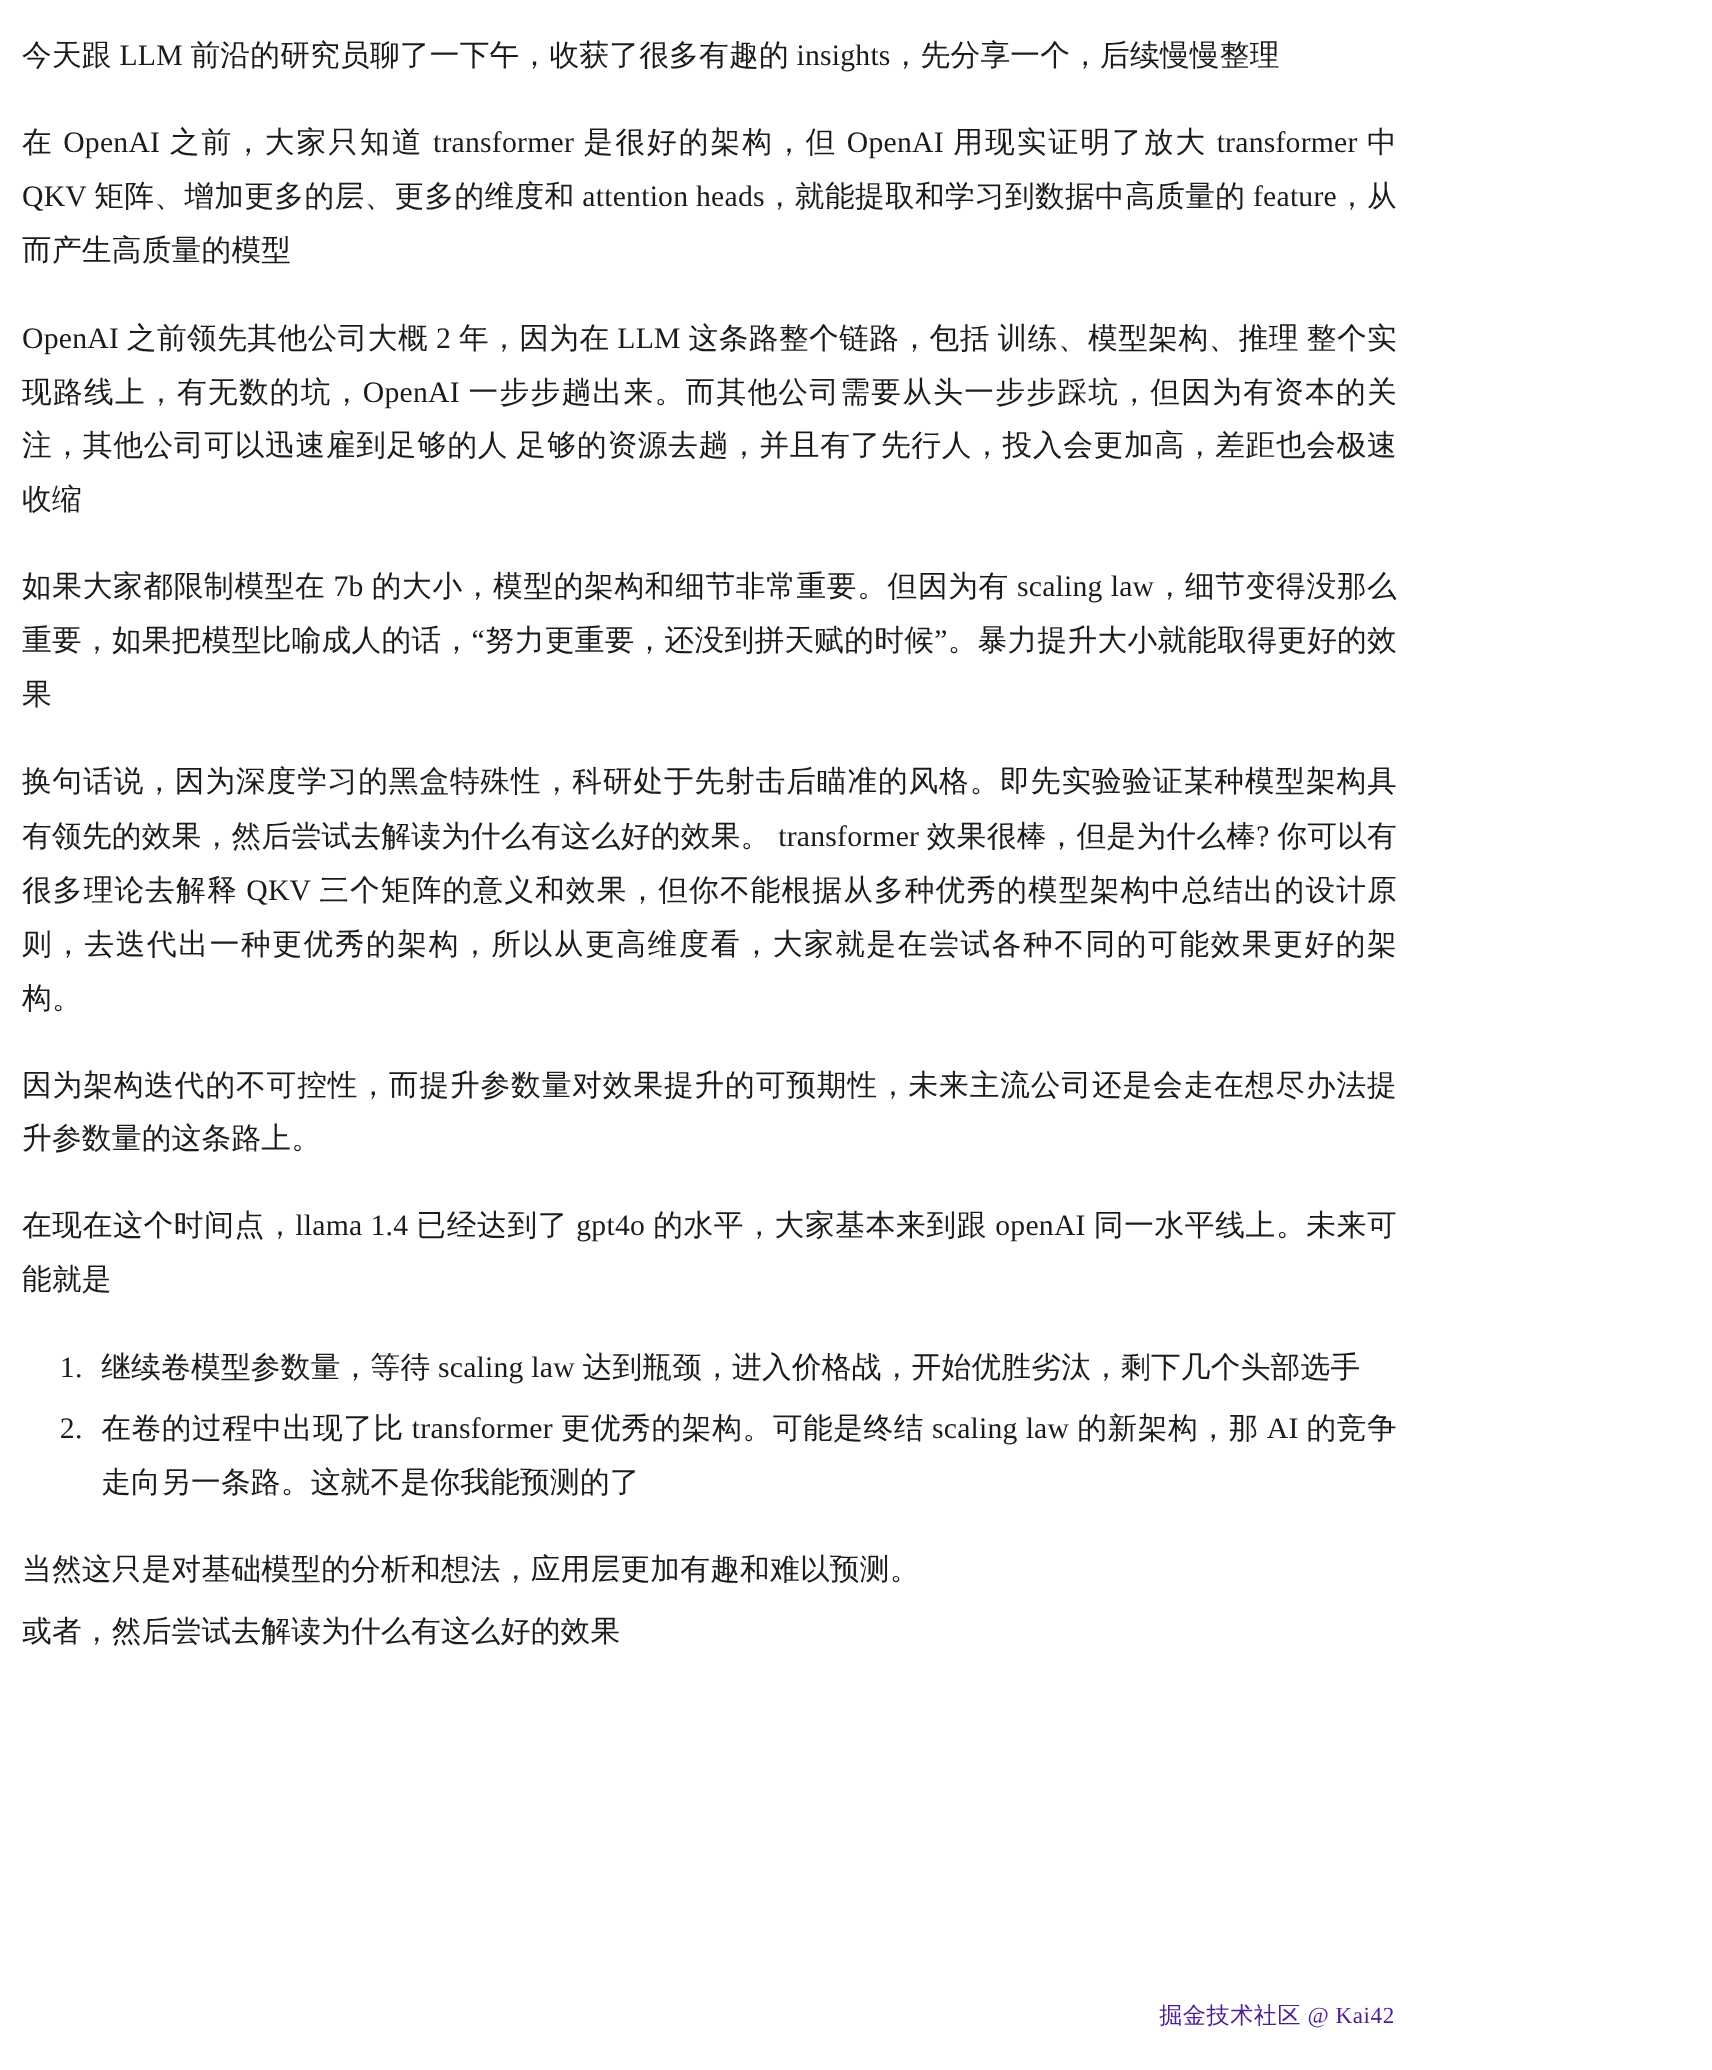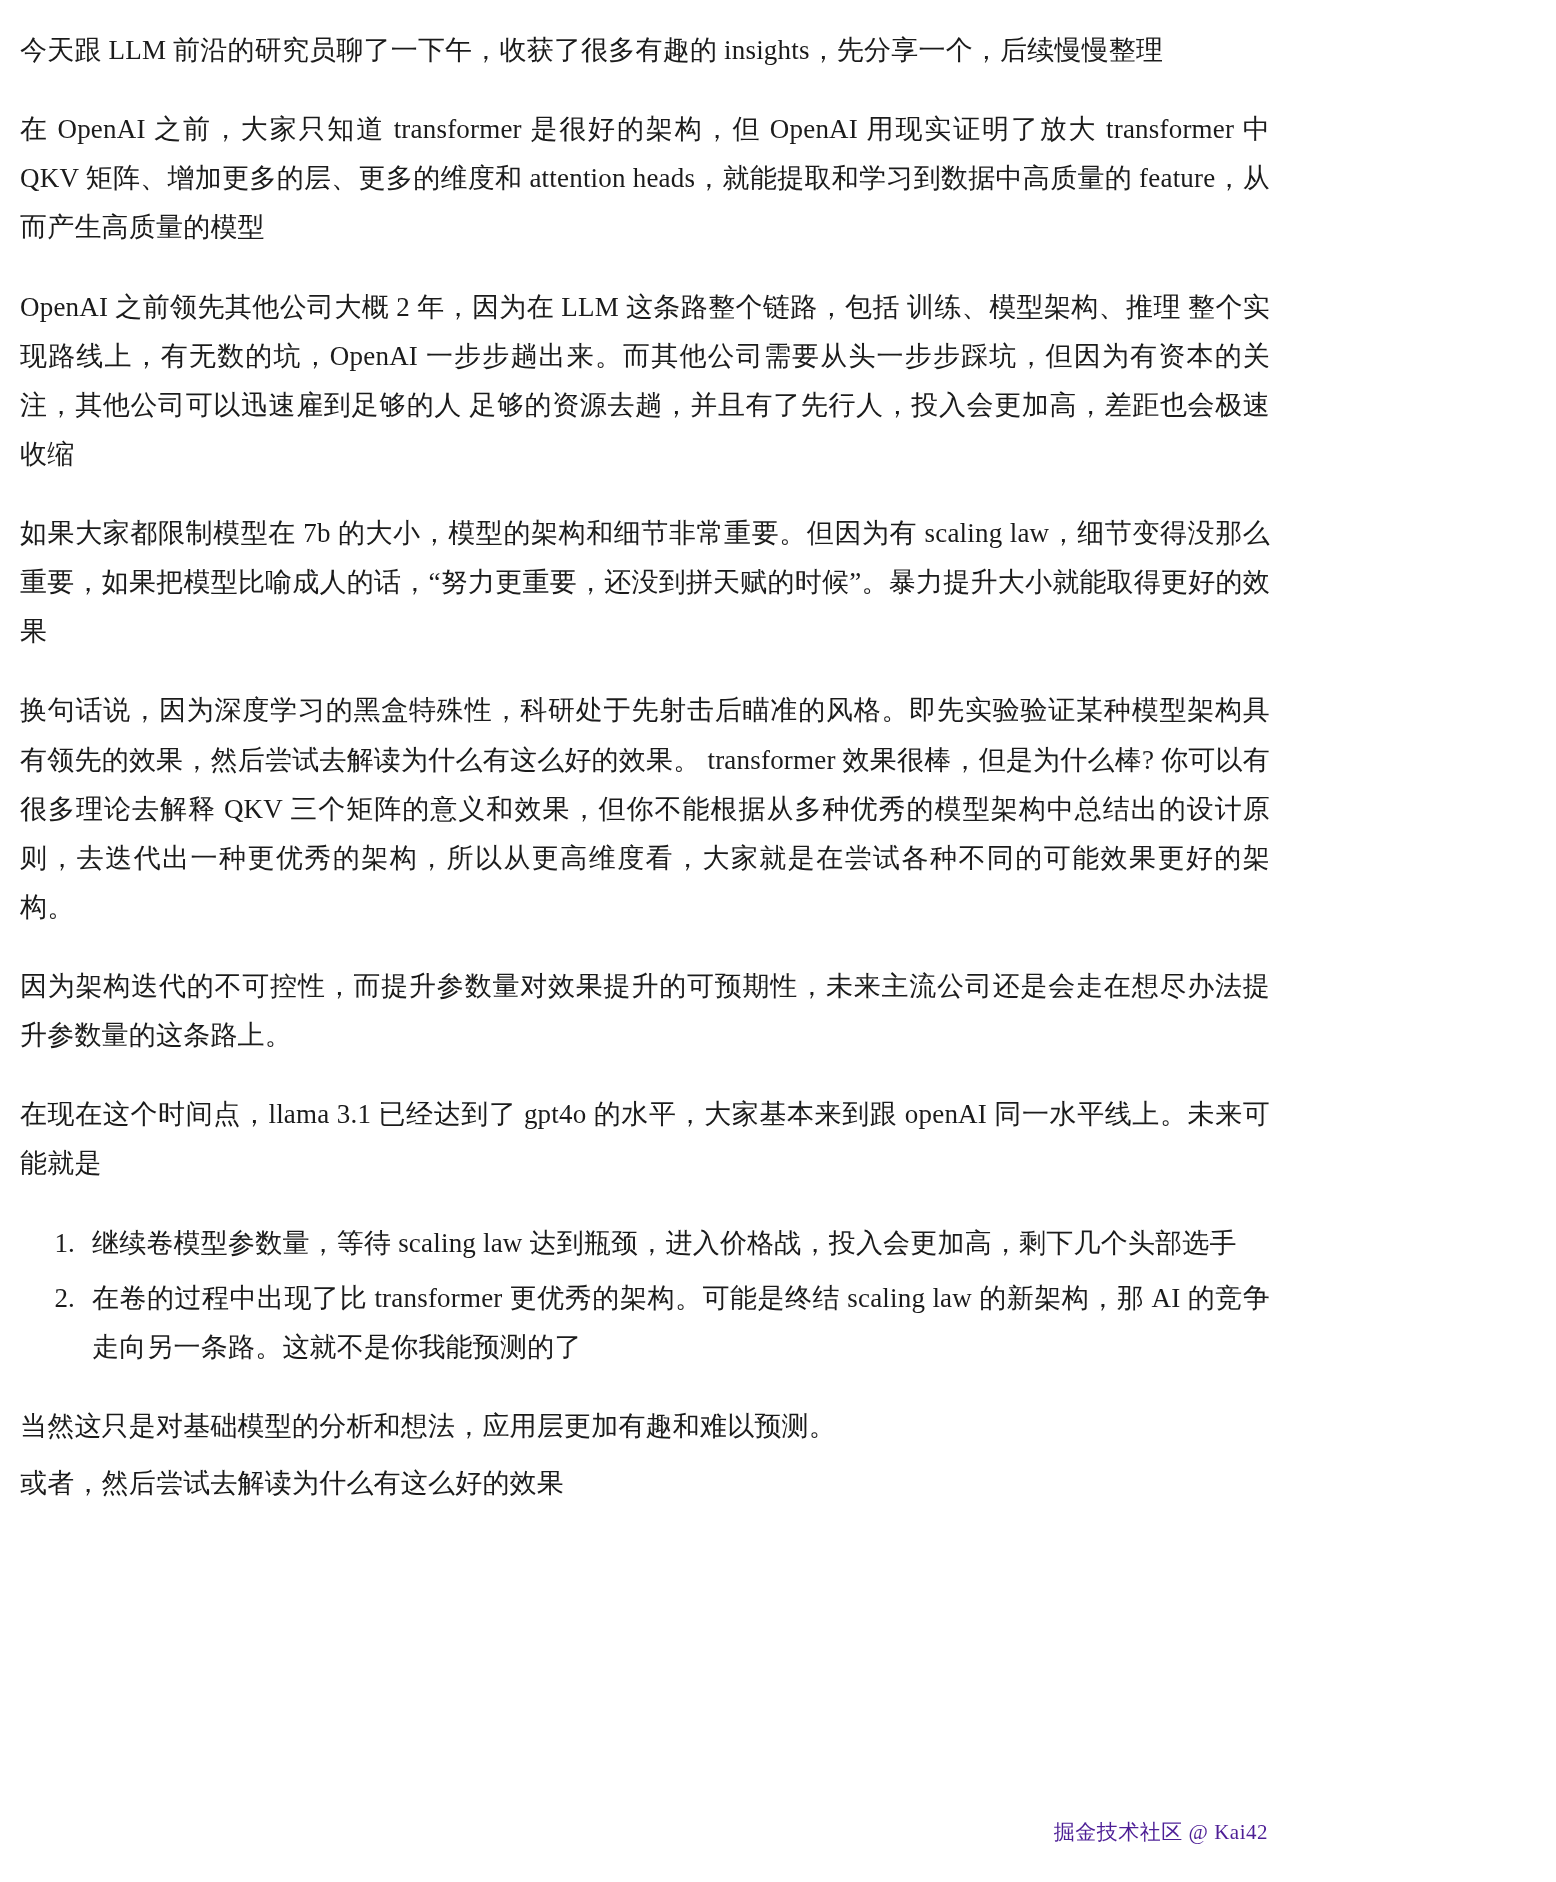--- a/index.html
+++ b/index.html
@@ -67,24 +67,24 @@
 
 <div class="page">
   <div class="article">
 
     <p class="first">今天跟 LLM 前沿的研究员聊了一下午，收获了很多有趣的 insights，先分享一个，后续慢慢整理</p>
     <p>在 OpenAI 之前，大家只知道 transformer 是很好的架构，但 OpenAI 用现实证明了放大 transformer 中 QKV 矩阵、增加更多的层、更多的维度和 attention heads，就能提取和学习到数据中高质量的 feature，从而产生高质量的模型</p>
     <p>OpenAI 之前领先其他公司大概 2 年，因为在 LLM 这条路整个链路，包括 训练、模型架构、推理 整个实现路线上，有无数的坑，OpenAI 一步步趟出来。而其他公司需要从头一步步踩坑，但因为有资本的关注，其他公司可以迅速雇到足够的人 足够的资源去趟，并且有了先行人，投入会更加高，差距也会极速收缩</p>
     <p>如果大家都限制模型在 7b 的大小，模型的架构和细节非常重要。但因为有 scaling law，细节变得没那么重要，如果把模型比喻成人的话，“努力更重要，还没到拼天赋的时候”。暴力提升大小就能取得更好的效果</p>
     <p>换句话说，因为深度学习的黑盒特殊性，科研处于先射击后瞄准的风格。即先实验验证某种模型架构具有领先的效果，然后尝试去解读为什么有这么好的效果。 transformer 效果很棒，但是为什么棒? 你可以有很多理论去解释 QKV 三个矩阵的意义和效果，但你不能根据从多种优秀的模型架构中总结出的设计原则，去迭代出一种更优秀的架构，所以从更高维度看，大家就是在尝试各种不同的可能效果更好的架构。</p>
     <p>因为架构迭代的不可控性，而提升参数量对效果提升的可预期性，未来主流公司还是会走在想尽办法提升参数量的这条路上。</p>
-    <p>在现在这个时间点，llama 3.1 已经达到了 gpt4o 的水平，大家基本来到跟 openAI 同一水平线上。未来可能就是</p>
+    <p>在现在这个时间点，llama 1.4 已经达到了 gpt4o 的水平，大家基本来到跟 openAI 同一水平线上。未来可能就是</p>
 
     <ol>
-      <li>继续卷模型参数量，等待 scaling law 达到瓶颈，进入价格战，投入会更加高，剩下几个头部选手</li>
+      <li>继续卷模型参数量，等待 scaling law 达到瓶颈，进入价格战，开始优胜劣汰，剩下几个头部选手</li>
       <li>在卷的过程中出现了比 transformer 更优秀的架构。可能是终结 scaling law 的新架构，那 AI 的竞争走向另一条路。这就不是你我能预测的了</li>
     </ol>
 
     <div class="tail-block">
       <p>当然这只是对基础模型的分析和想法，应用层更加有趣和难以预测。</p>
       <p class="last">或者，然后尝试去解读为什么有这么好的效果</p>
     </div>
 
   </div>
 

